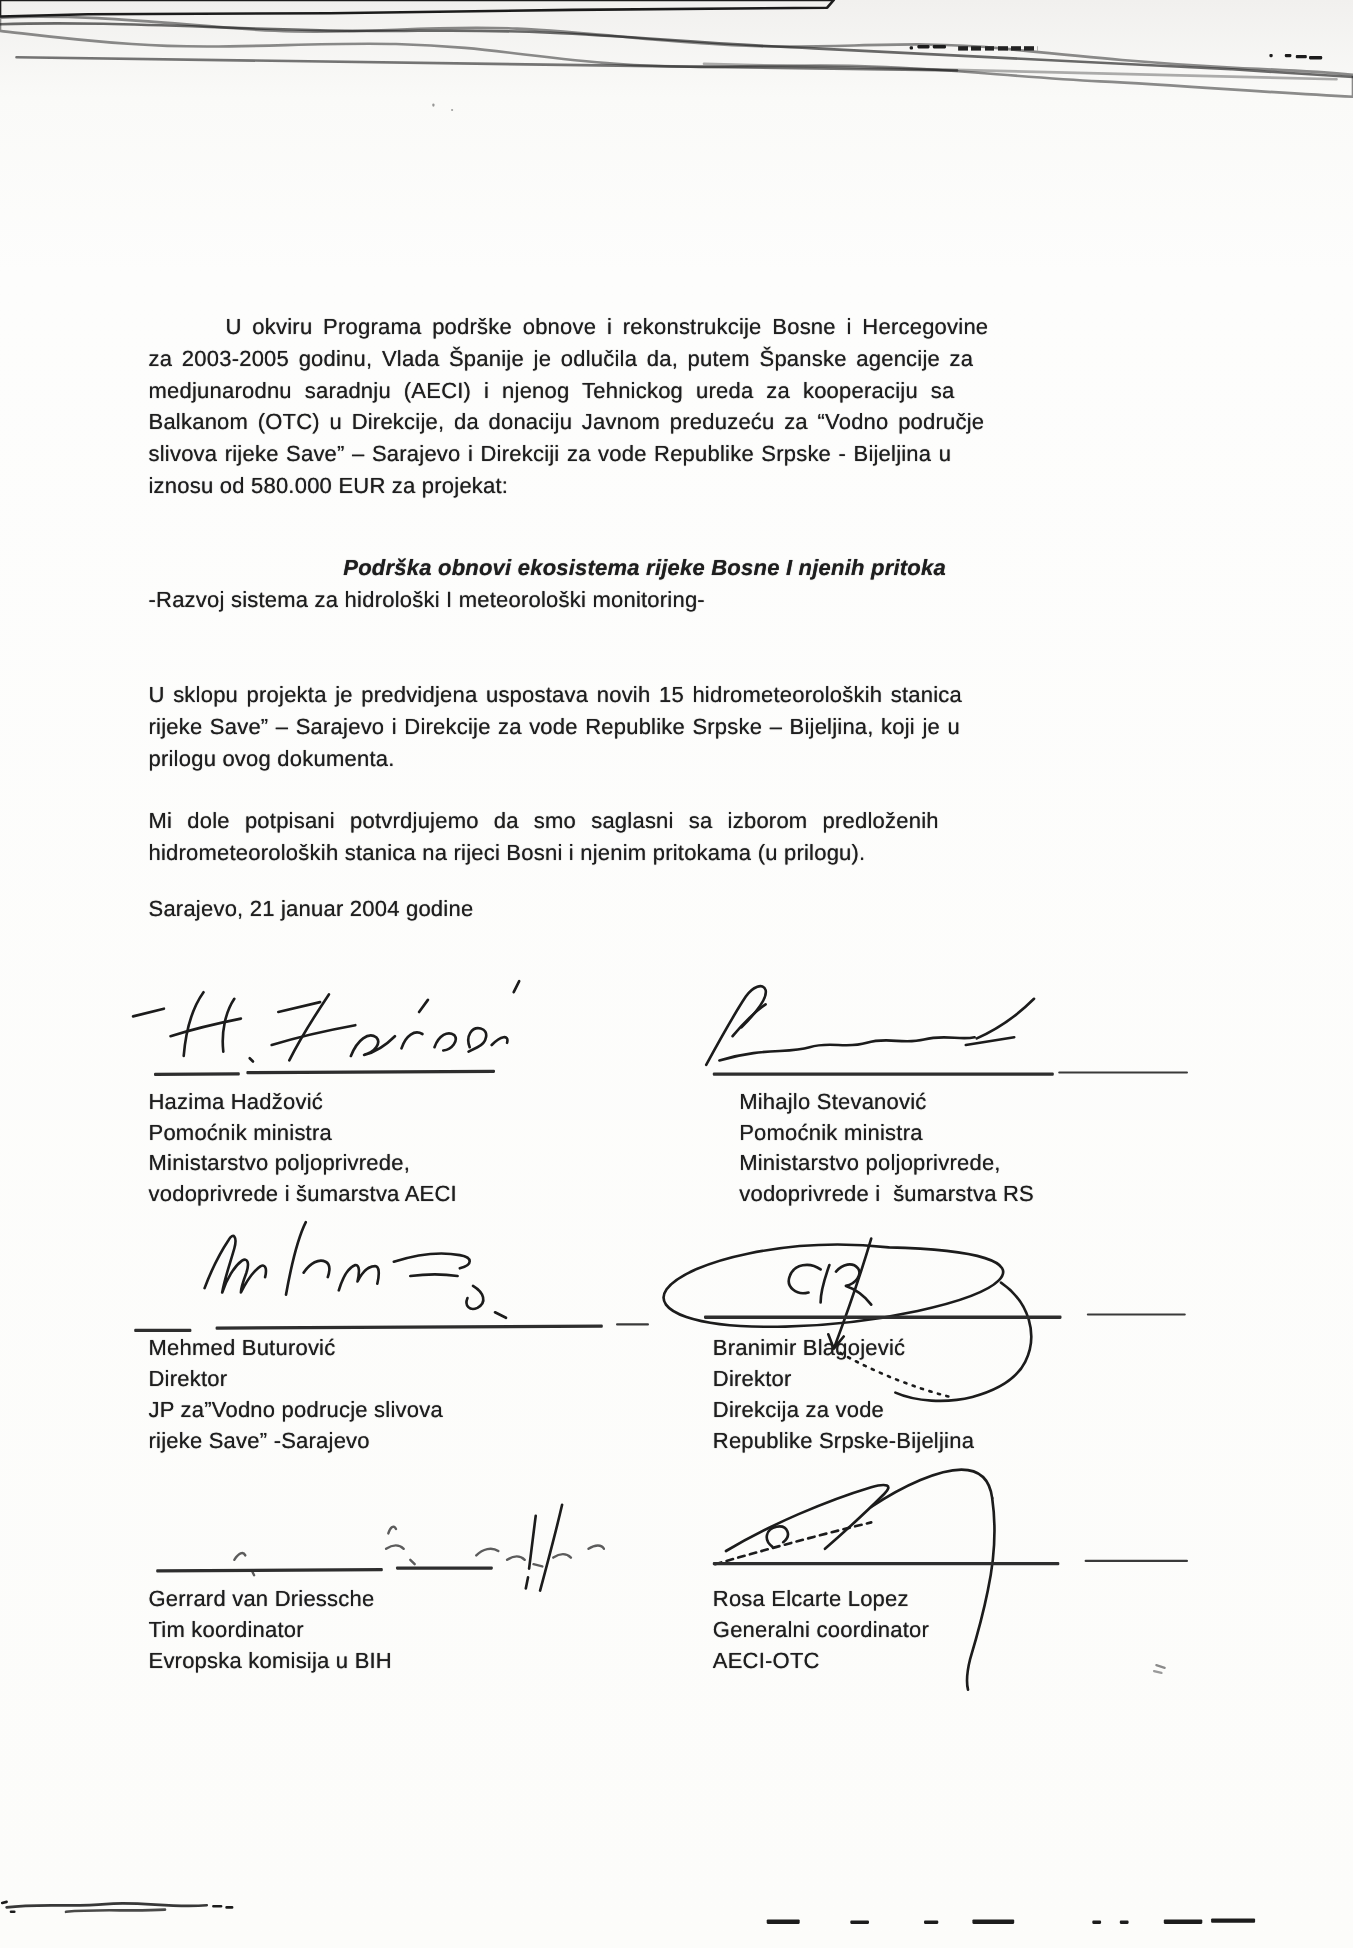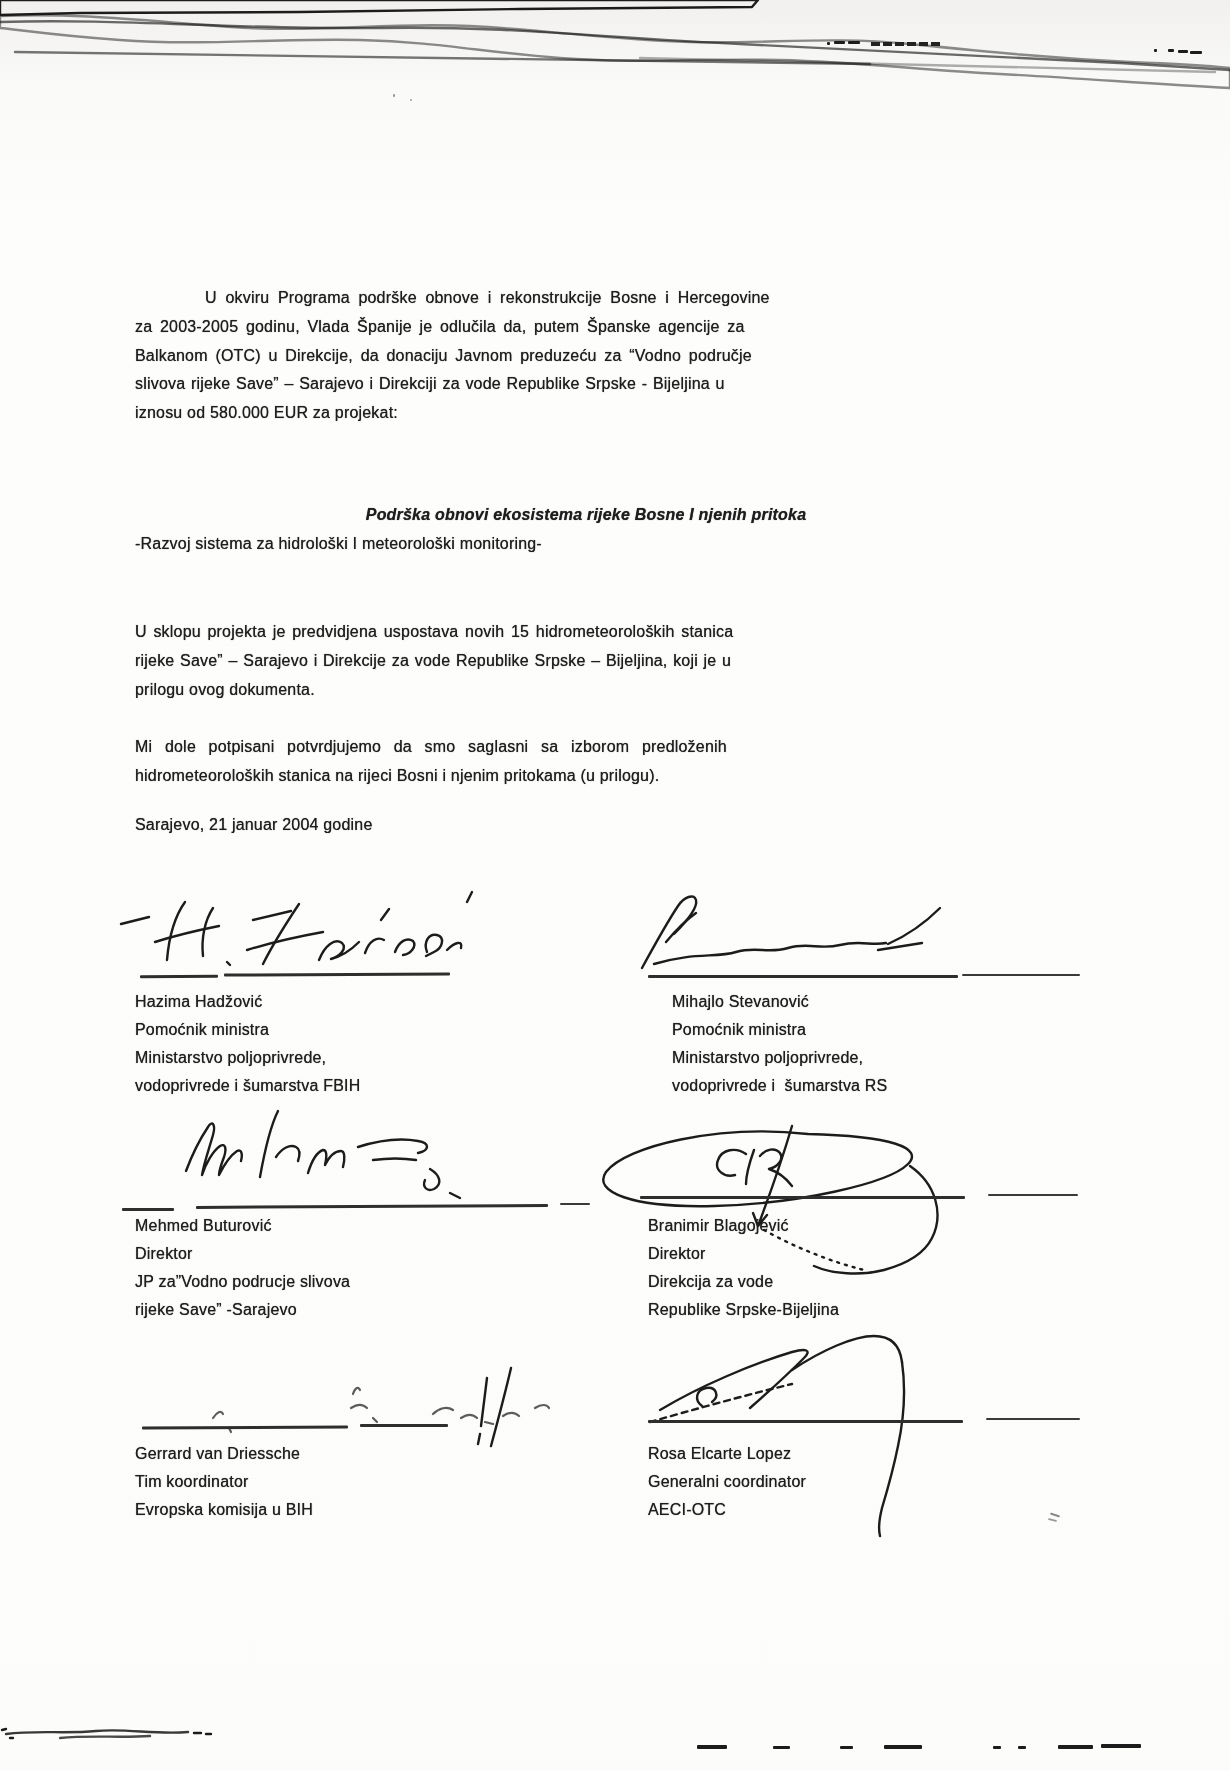--- a/index.html
+++ b/index.html
@@ -1,21 +1,21 @@
 <!DOCTYPE html>
 <html><head>
 <meta charset="utf-8">
 <style>
   html,body{margin:0;padding:0;background:#ffffff;}
   .page{
     position:relative; width:1230px; height:1771px; overflow:hidden;
     background:linear-gradient(180deg,#f1f0ee 0%,#fafaf8 5%,#fdfdfc 14%,#fcfcfa 100%);
     font-family:"Liberation Sans", sans-serif; color:#1e1e1e;
   }
-  .txt{position:absolute; font-size:16px; letter-spacing:.2px;
+  .txt{position:absolute; font-size:20px; letter-spacing:.2px;
        text-shadow:0 0 .8px rgba(25,25,25,.85);}
   .para .pline{white-space:pre; height:28.8px; line-height:28.8px;}
   .indent{padding-left:70px;}
   .ws1{word-spacing:1px;} .ws2{word-spacing:2px;} .ws3{word-spacing:3px;}
   .ws4{word-spacing:4px;} .ws6{word-spacing:6px;} .ws8{word-spacing:8px;}
   .doc-title{font-weight:700; text-align:center; width:902px;font-style:italic;}
   .doc-subtitle{width:902px;}
   .sigblock .sline{white-space:pre; height:28px; line-height:28px;}
   .uline{position:absolute; background:#2e2e2e; height:3px; border-radius:1px;}
   .uline.thin{height:2px; background:#3a3a3a;}
@@ -47,20 +47,21 @@
     <div class="mark" style="left:1168px;top:49px;width:6px;height:3px"></div>
     <div class="mark" style="left:1178px;top:50px;width:10px;height:3px"></div>
     <div class="mark" style="left:1190px;top:51px;width:12px;height:3px"></div>
     <div class="mark" style="left:393px;top:94px;width:2px;height:3px;opacity:.45"></div>
     <div class="mark" style="left:410px;top:99px;width:2px;height:2px;opacity:.4"></div>
   </div>
 
   <div class="txt para" style="left:135px;top:284px;width:902px">
     <div class="pline indent ws4">U okviru Programa podrške obnove i rekonstrukcije Bosne i Hercegovine</div>
     <div class="pline ws3">za 2003-2005 godinu, Vlada Španije je odlučila da, putem Španske agencije za</div>
+    <div class="pline ws6">medjunarodnu saradnju (AECI) i njenog Tehnickog ureda za kooperaciju sa</div>
     <div class="pline ws3">Balkanom (OTC) u Direkcije, da donaciju Javnom preduzeću za “Vodno područje</div>
     <div class="pline ws1">slivova rijeke Save” – Sarajevo i Direkciji za vode Republike Srpske - Bijeljina u</div>
     <div class="pline">iznosu od 580.000 EUR za projekat:</div>
   </div>
 
   <div class="txt doc-title" style="left:135px;top:506px">Podrška obnovi ekosistema rijeke Bosne I njenih pritoka</div>
   <div class="txt doc-subtitle" style="left:135px;top:535px">-Razvoj sistema za hidrološki I meteorološki monitoring-</div>
 
   <div class="txt para" style="left:135px;top:618px;width:902px">
     <div class="pline ws2">U sklopu projekta je predvidjena uspostava novih 15 hidrometeoroloških stanica</div>
@@ -86,21 +87,21 @@
     <path d="M132 60 C158 52 186 46 208 42"></path>
     <path d="M204 70 C210 55 220 48 227 53 C232 58 226 66 216 69 C228 66 238 58 244 52 M250 63 C254 51 262 46 269 50 M266 30 L274 19 M280 62 C284 51 292 47 298 51 C302 56 296 64 288 65 M312 62 C308 52 314 43 322 45 C330 47 328 58 319 62 L311 66 M332 60 C340 52 348 50 346 58"></path>
     <path d="M352 12 L357 2"></path>
   </svg>
   <div class="uline" style="left:140px;top:975px;width:78px;transform:rotate(-.4deg)"></div>
   <div class="uline" style="left:224px;top:973px;width:226px;transform:rotate(-.3deg)"></div>
   <div class="txt sigblock" style="left:135px;top:988px">
     <div class="sline">Hazima Hadžović</div>
     <div class="sline">Pomoćnik ministra</div>
     <div class="sline">Ministarstvo poljoprivrede,</div>
-    <div class="sline">vodoprivrede i šumarstva FBIH</div>
+    <div class="sline">vodoprivrede i šumarstva AECI</div>
   </div>
 
   <svg class="sigsvg" style="left:632px;top:888px" width="350" height="92" viewBox="0 0 350 92">
     <path d="M10 80 C22 58 34 36 46 18 C52 9 62 5 64 12 C66 20 54 34 42 46"></path>
     <path d="M34 54 C44 42 54 32 64 25"></path>
     <path d="M22 76 C62 64 84 70 104 64 C124 58 136 66 156 60 C176 54 188 62 208 57 C228 52 240 58 254 55"></path>
     <path d="M256 56 C274 48 292 36 308 20"></path>
     <path d="M246 62 L290 55"></path>
   </svg>
   <div class="uline" style="left:648px;top:975px;width:310px"></div>

